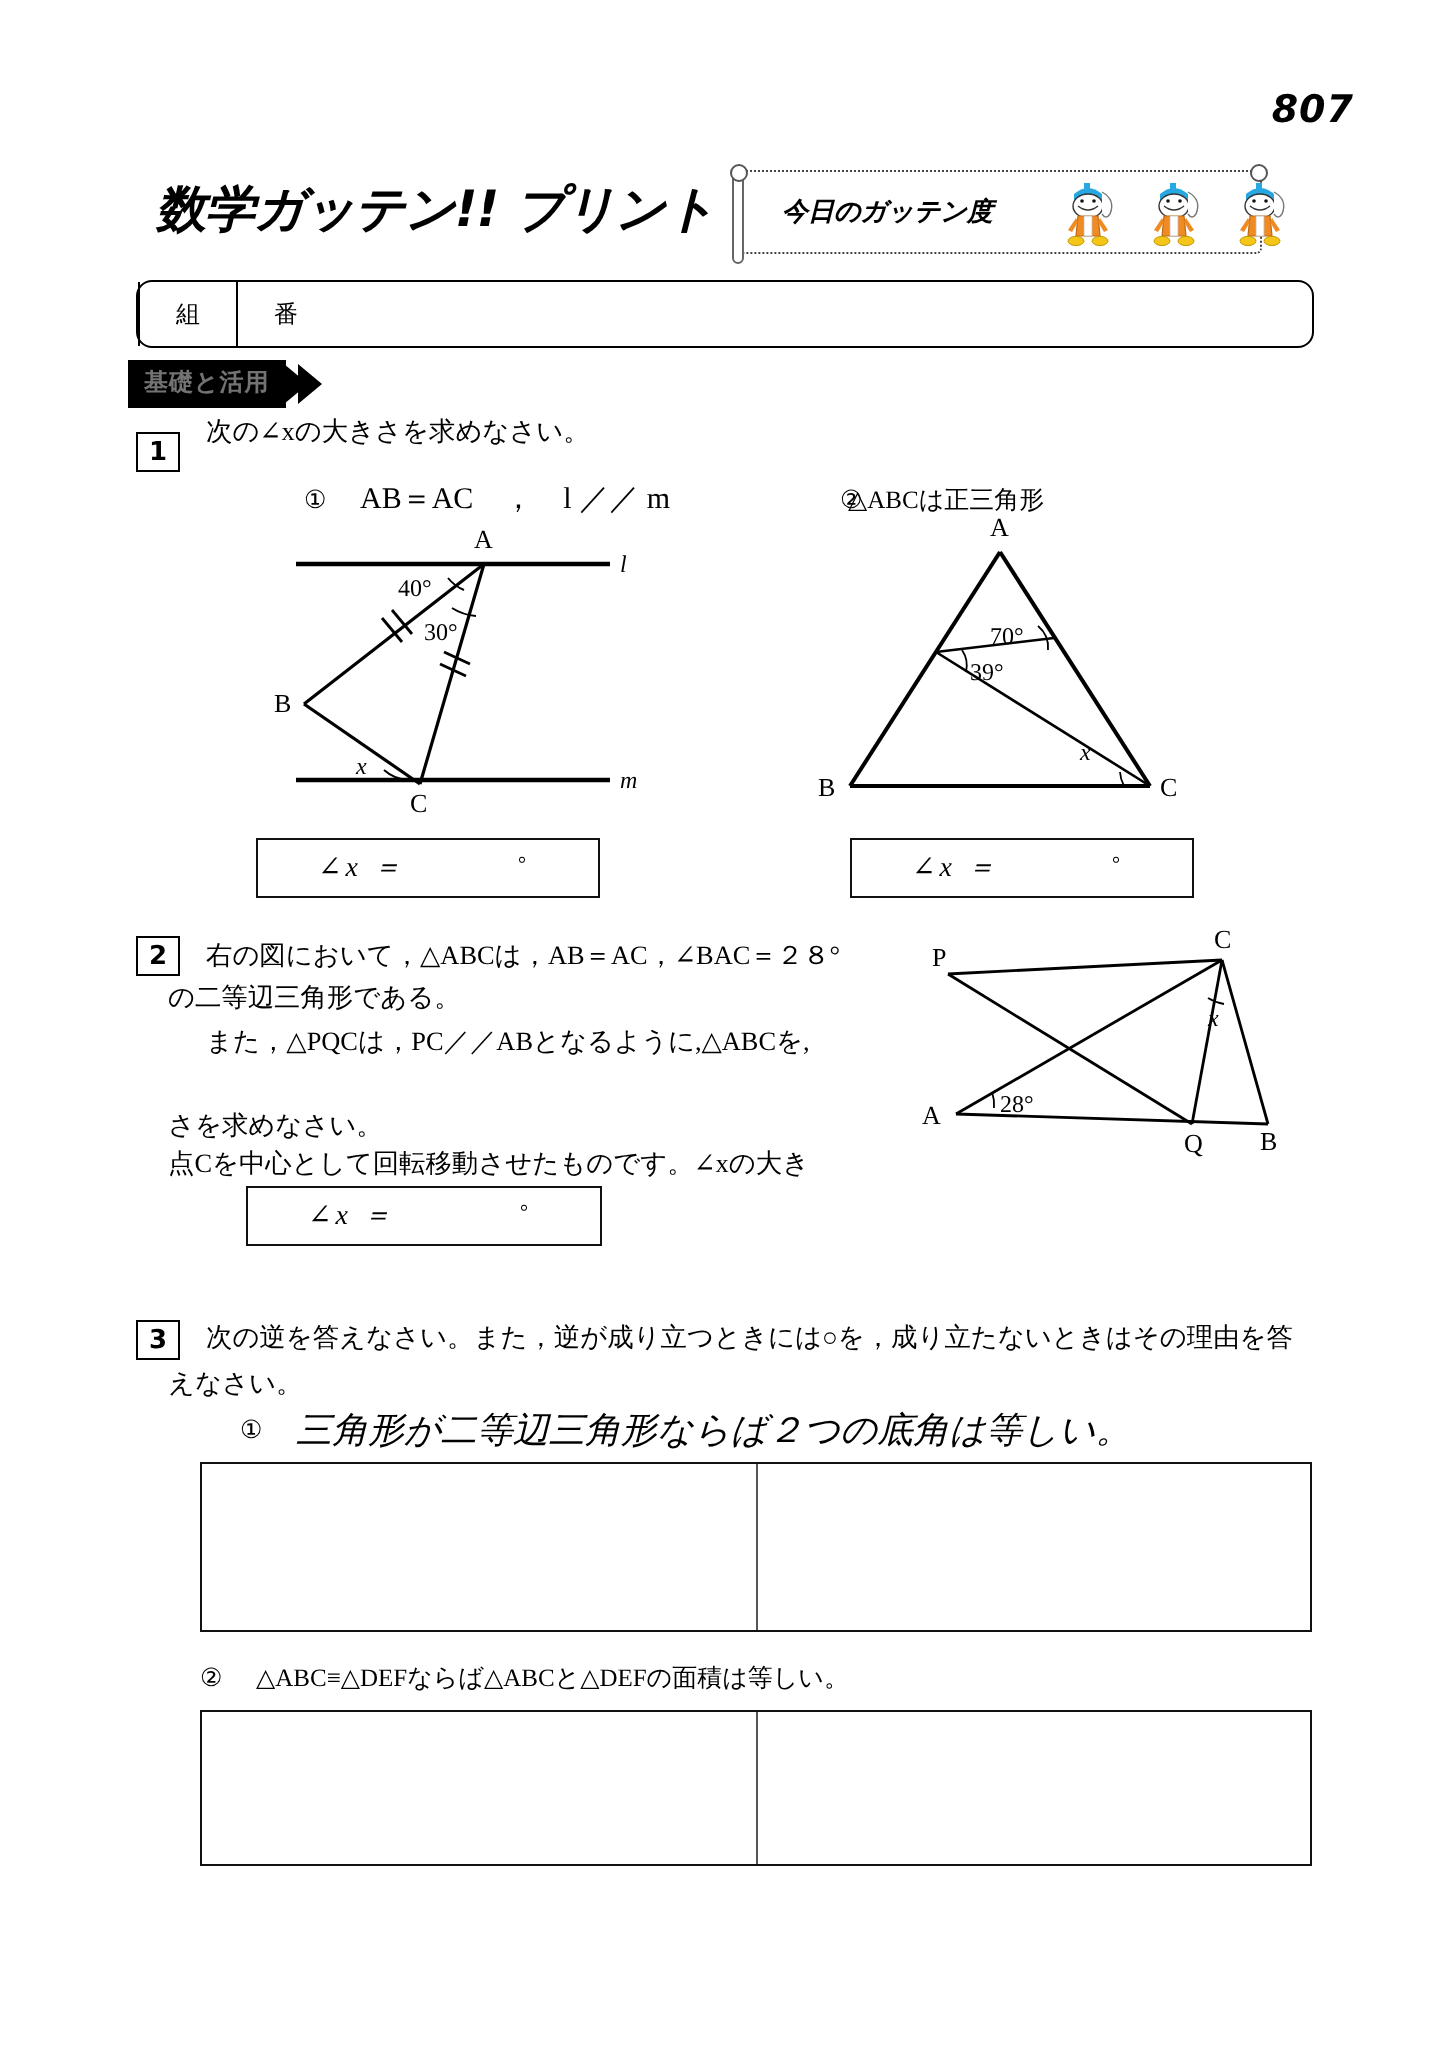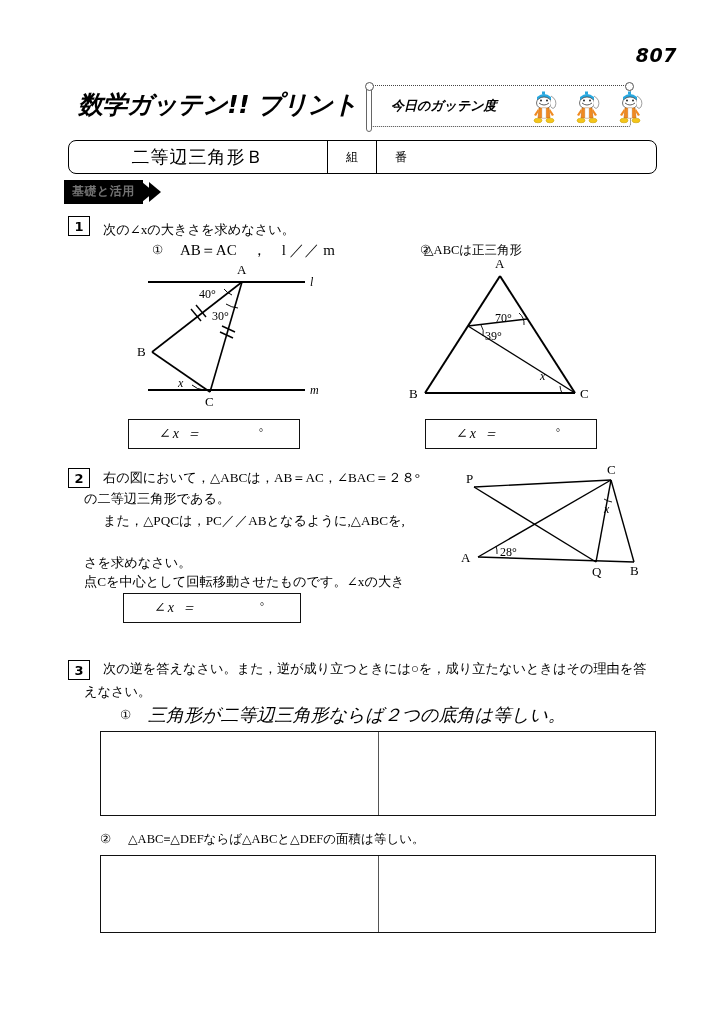--- a/index.html
+++ b/index.html
@@ -230,33 +230,32 @@
       <rect x="13" y="17" width="4" height="10" fill="#fff" stroke="#bbb" stroke-width="0.4"></rect>
       <path d="M9 18 L5 24 L7 25 L10 20 Z" fill="#f08a22"></path>
       <path d="M21 18 L25 24 L23 25 L20 20 Z" fill="#f08a22"></path>
       <ellipse cx="9" cy="29.5" rx="4" ry="2.3" fill="#f5c518" stroke="#c09a08" stroke-width="0.5"></ellipse>
       <ellipse cx="21" cy="29.5" rx="4" ry="2.3" fill="#f5c518" stroke="#c09a08" stroke-width="0.5"></ellipse>
     </g>
   </svg>
 </div>
 
 <div id="title-bar">
-  <div class="cell t-name">二等辺三角形Ｂ</div>
   <div class="cell t-kumi">組</div>
   <div class="cell t-ban">番</div>
 </div>
 
 <div id="section-tag">
   <div class="tag-body">基礎と活用</div>
   <div class="chev"></div>
   <div class="chev c2"></div>
 </div>
 
 <div class="qnum" style="left:68px; top:216px;">1</div>
-<div class="qtext" style="left:103px; top:220px;text-align:center;">次の∠xの大きさを求めなさい。</div>
+<div class="qtext" style="left:103px; top:206px;text-align:center;">次の∠xの大きさを求めなさい。</div>
 
 <div class="qtext" style="left:152px; top:240px; font-size:12.5px;">①</div>
 <div class="qtext" style="left:180px; top:240px; font-size:15px;">AB＝AC　，　l ／／ m</div>
 
 <div class="qtext" style="left:420px; top:240px; font-size:12.5px;">②</div>
 <div class="qtext" style="left:424px; top:240px; font-size:12.5px;">△ABCは正三角形</div>
 
 <svg style="left:0px; top:0px;" width="725" height="1024">
 
   <line x1="148" y1="282" x2="305" y2="282" class="stroke" stroke-width="2.2"></line>

